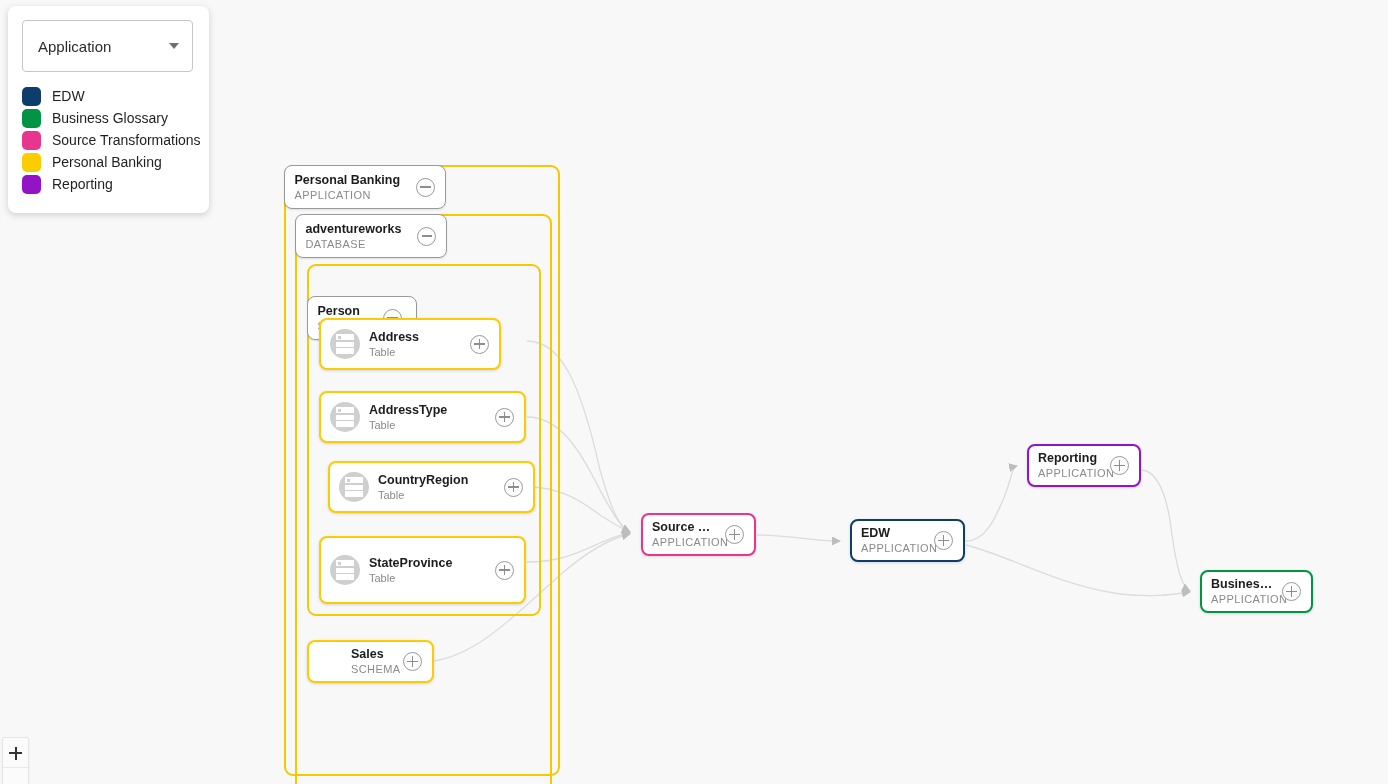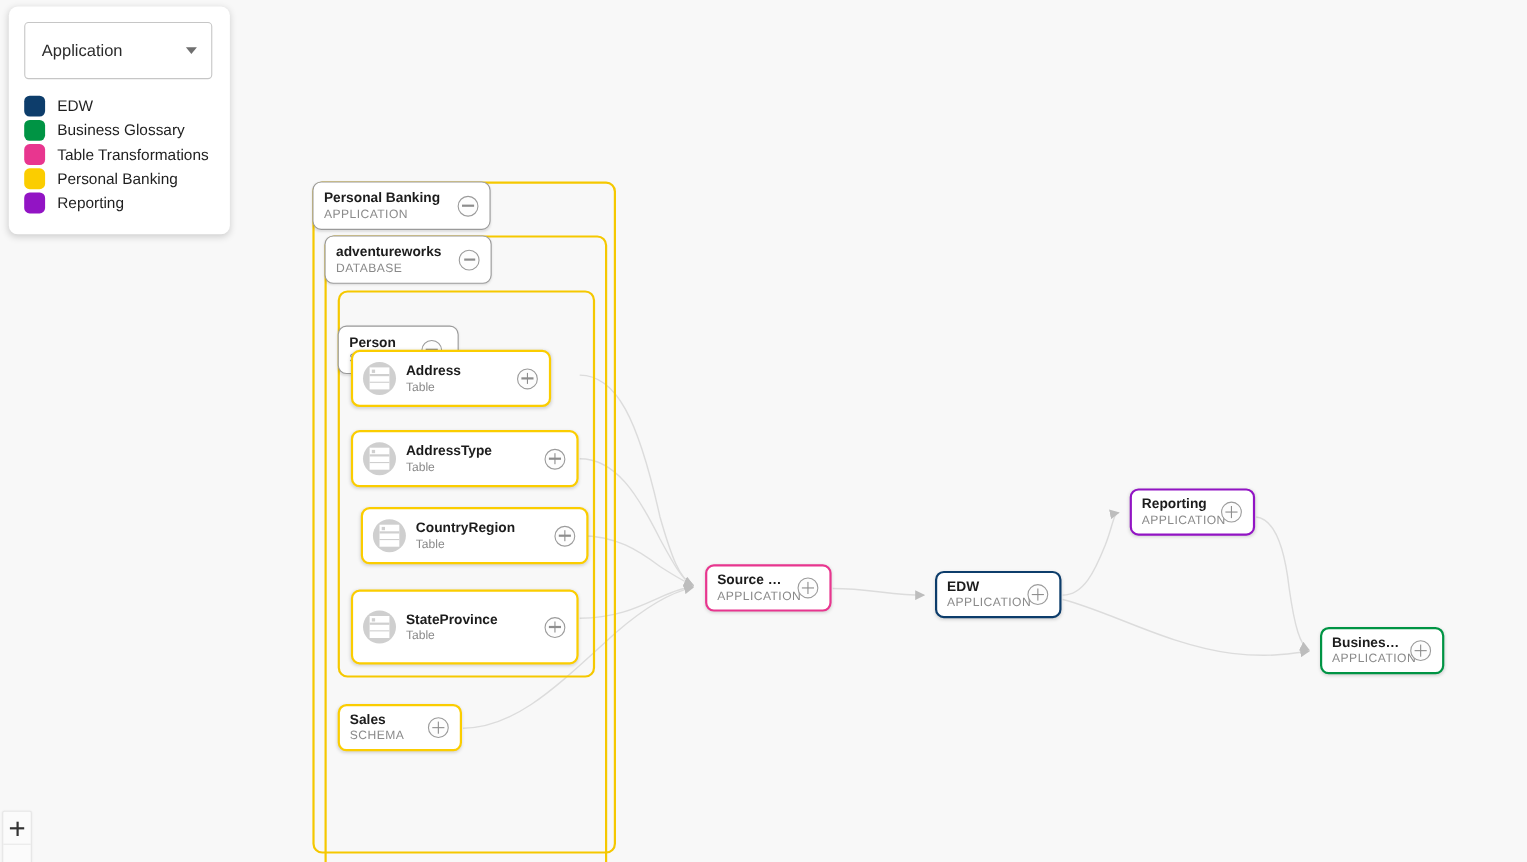--- a/index.html
+++ b/index.html
@@ -284,21 +284,21 @@
             <span class="ti-sheet"></span>
             <span class="ti-dot"></span>
           </span>
           <div class="n-text">
             <span class="n-title">StateProvince</span>
             <span class="n-sub">Table</span>
           </div>
           <span class="toggle plus" style="margin-left: 8px;"></span>
         </div>
       </div>
-      <div class="node" style="left: 307px; top: 640px; width: 113px; height: 43px; border-color: rgb(251, 205, 0);">
+      <div class="node" style="left: 307px; top: 640px; width: 127px; height: 43px; border-color: rgb(251, 205, 0); padding-left: 33px;">
         <div class="n-body">
           <div class="n-text">
             <span class="n-title">Sales</span>
             <span class="n-sub caps">SCHEMA</span>
           </div>
           <span class="toggle plus" style="margin-left: 8px;"></span>
         </div>
       </div>
       <div class="node" style="left: 641px; top: 513px; width: 115px; height: 43px; border-color: rgb(232, 54, 143);">
         <div class="n-body">
@@ -347,21 +347,21 @@
         <div class="legend-row">
           <span class="legend-swatch" style="background: rgb(13, 61, 107);"></span>
           <span class="legend-label">EDW</span>
         </div>
         <div class="legend-row">
           <span class="legend-swatch" style="background: rgb(0, 148, 68);"></span>
           <span class="legend-label">Business Glossary</span>
         </div>
         <div class="legend-row">
           <span class="legend-swatch" style="background: rgb(232, 54, 143);"></span>
-          <span class="legend-label">Table Transformations</span>
+          <span class="legend-label">Source Transformations</span>
         </div>
         <div class="legend-row">
           <span class="legend-swatch" style="background: rgb(251, 205, 0);"></span>
           <span class="legend-label">Personal Banking</span>
         </div>
         <div class="legend-row">
           <span class="legend-swatch" style="background: rgb(146, 20, 196);"></span>
           <span class="legend-label">Reporting</span>
         </div>
       </div>

